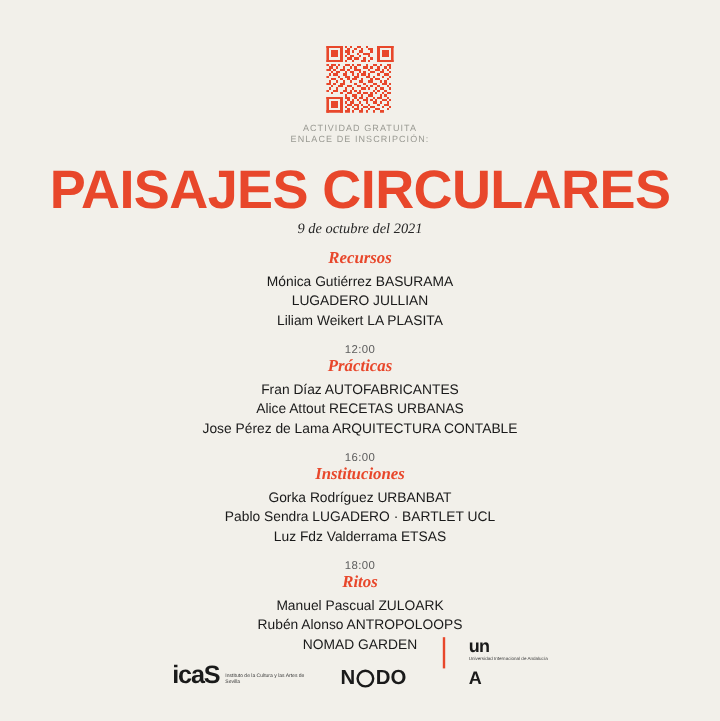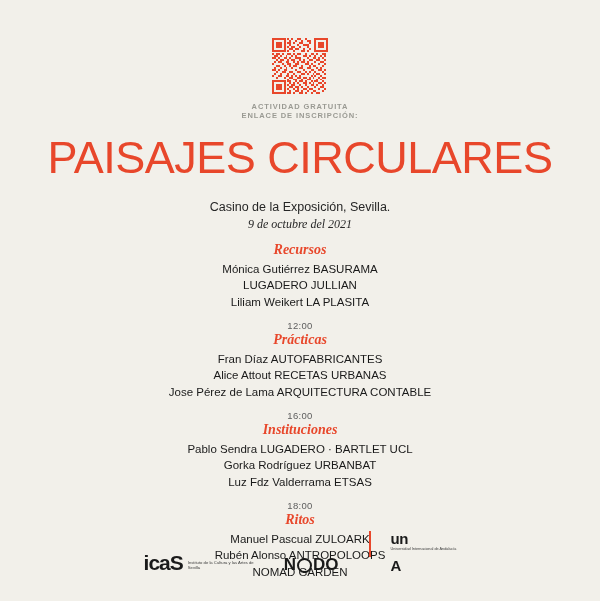--- a/index.html
+++ b/index.html
@@ -34,30 +34,30 @@
 
   
   .toplines {
     margin-top: 8px;
     text-align: center;
     line-height: 1.25;
   }
   .toplines div {
     font-size: 7.5px;
     letter-spacing: 0.9px;
-    font-weight: bold;
+    font-weight: normal;
     color: #9a9a93;
   }
 
   
   .title {
     margin-top: 14px;
     font-size: 45px;
     line-height: 1;
-    font-weight: normal;
+    font-weight: bold;
     letter-spacing: -0.5px;
     color: #e8472b;
     white-space: nowrap;
   }
 
   
   .venue {
     margin-top: 20px;
     font-size: 12.5px;
     color: #262626;
@@ -409,21 +409,20 @@
     </svg>
   </div>
 
   <div class="toplines">
     <div>ACTIVIDAD GRATUITA</div>
     <div>ENLACE DE INSCRIPCIÓN:</div>
   </div>
 
   <div class="title">PAISAJES CIRCULARES</div>
 
-  <div class="venue">Casino de la Exposición, Sevilla.</div>
   <div class="date">9 de octubre del 2021</div>
 
   <div class="program">
 
     <div class="block">
       <div class="block-name">Recursos</div>
       <div class="entry">
         <span class="person">Mónica Gutiérrez</span>
         <span class="org">BASURAMA</span>
       </div>
@@ -451,26 +450,26 @@
       <div class="entry">
         <span class="person">Jose Pérez de Lama</span>
         <span class="org">ARQUITECTURA CONTABLE</span>
       </div>
     </div>
 
     <div class="block">
       <div class="block-time">16:00</div>
       <div class="block-name">Instituciones</div>
       <div class="entry">
+        <span class="person">Gorka Rodríguez</span>
+        <span class="org">URBANBAT</span>
+      </div>
+      <div class="entry">
         <span class="person">Pablo Sendra</span>
         <span class="org">LUGADERO · BARTLET UCL</span>
-      </div>
-      <div class="entry">
-        <span class="person">Gorka Rodríguez</span>
-        <span class="org">URBANBAT</span>
       </div>
       <div class="entry">
         <span class="person">Luz Fdz Valderrama</span>
         <span class="org">ETSAS</span>
       </div>
     </div>
 
     <div class="block">
       <div class="block-time">18:00</div>
       <div class="block-name">Ritos</div>

